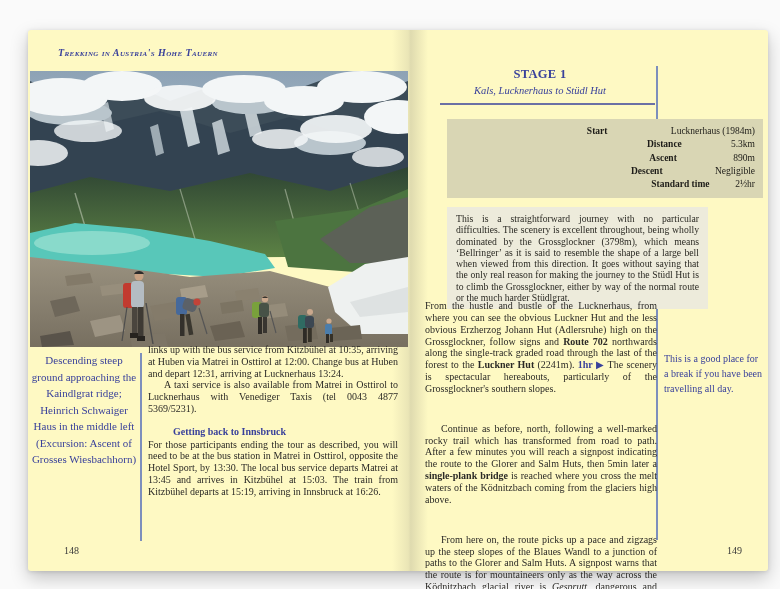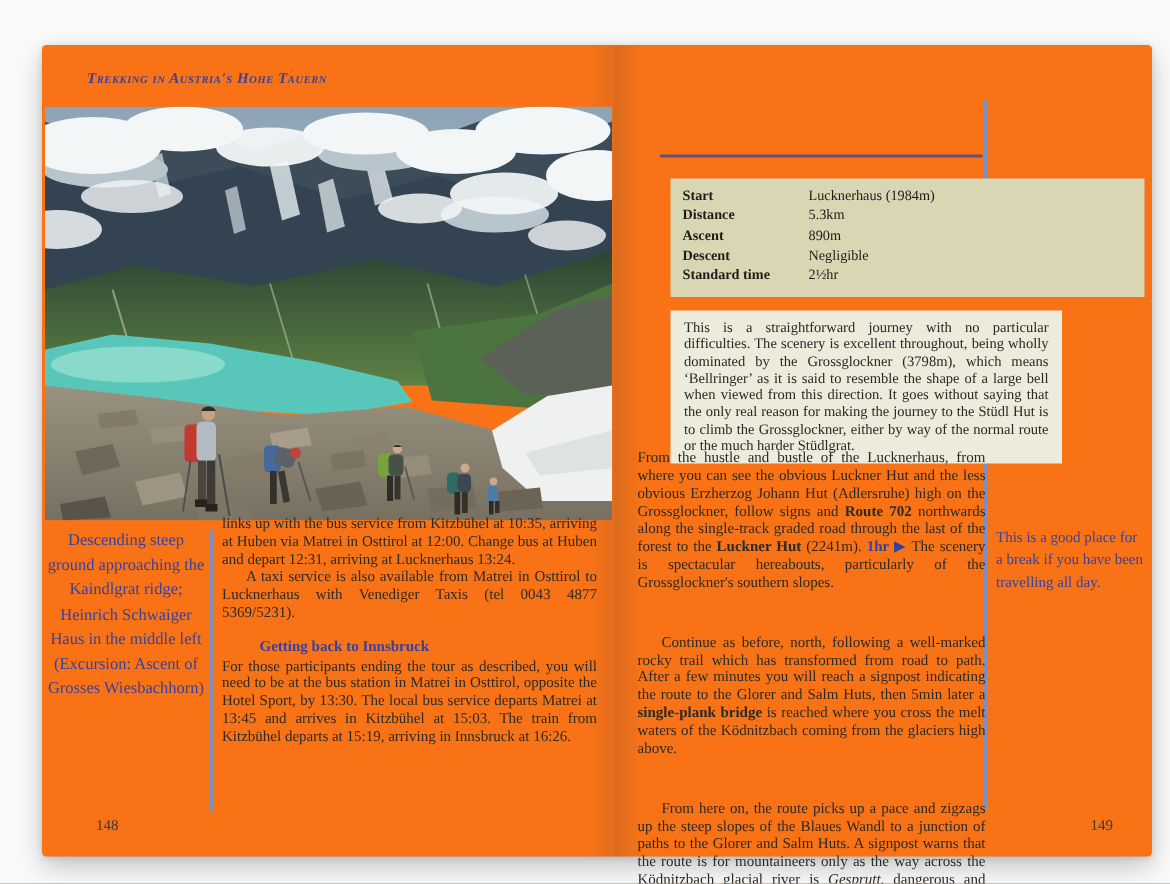--- a/index.html
+++ b/index.html
@@ -11,21 +11,21 @@
   html,body{width:780px;height:589px;}
   body{
     background:#fafafa;
     font-family:"Liberation Serif","DejaVu Serif","DejaVu Sans",serif;
     color:var(--ink);
     position:relative;
     overflow:hidden;
   }
   .spread{
     position:absolute;left:28px;top:30px;width:740px;height:541px;
-    background:#f97316;border-radius:3px;
+    background:#fef9c3;border-radius:3px;
     box-shadow:0 7px 18px rgba(0,0,0,.22), 0 1px 4px rgba(0,0,0,.12);
   }
   .gutter{
     position:absolute;left:364px;top:0;width:36px;height:541px;
     background:linear-gradient(90deg,rgba(60,60,70,0) 0%,rgba(60,60,70,.10) 45%,rgba(60,60,70,.16) 52%,rgba(60,60,70,0) 100%);
     pointer-events:none;
   }
   .running-header{
     position:absolute;left:30px;top:17px;
     font-style:italic;font-variant:small-caps;font-weight:600;
@@ -59,21 +59,21 @@
   .stage-head{position:absolute;left:397px;top:37px;width:230px;text-align:center;color:var(--accent);}
   .stage-title{font-size:12.5px;font-weight:bold;letter-spacing:.3px;}
   .stage-subtitle{font-size:10.5px;font-style:italic;margin-top:3px;}
   .stage-rule{position:absolute;left:412px;top:73px;width:215px;height:1.5px;background:var(--accent);opacity:.75;}
   .vrule-rt{left:628px;top:36px;height:56px;}
   .vrule-rb{left:628px;top:266px;height:244px;}
   .info-box{
     position:absolute;left:419px;top:89px;width:316px;height:79px;
     background:#d9d6b4;padding:6px 8px 0 8px;font-size:9.5px;line-height:13.3px;color:#1d1c18;
   }
-  .info-row{display:flex;}
+  .info-row{display:flex;justify-content:flex-end;}
   .info-label{width:84px;font-weight:bold;}
   .intro-box{
     position:absolute;left:419px;top:177px;width:261px;
     background:#edebdb;padding:6px 9px;font-size:9.7px;line-height:11.3px;
     text-align:justify;color:#2a2923;
   }
   .right-body{
     position:absolute;left:397px;top:270px;width:232px;
     font-size:10px;line-height:11.85px;text-align:justify;
   }
@@ -213,20 +213,24 @@
 
   <div class="left-body">
     <p>links up with the bus service from Kitzbühel at 10:35, arriving at Huben via Matrei in Osttirol at 12:00. Change bus at Huben and depart 12:31, arriving at Lucknerhaus 13:24.</p>
     <p class="indent">A taxi service is also available from Matrei in Osttirol to Lucknerhaus with Venediger Taxis (tel 0043 4877 5369/5231).</p>
     <h3 class="section-heading">Getting back to Innsbruck</h3>
     <p>For those participants ending the tour as described, you will need to be at the bus station in Matrei in Osttirol, opposite the Hotel Sport, by 13:30. The local bus service departs Matrei at 13:45 and arrives in Kitzbühel at 15:03. The train from Kitzbühel departs at 15:19, arriving in Innsbruck at 16:26.</p>
   </div>
 
   <div class="pagenum pagenum-left">148</div>
 
+  <div class="stage-head">
+    <div class="stage-title">STAGE 1</div>
+    <div class="stage-subtitle">Kals, Lucknerhaus to Stüdl Hut</div>
+  </div>
   <div class="stage-rule"></div>
   <div class="vrule vrule-rt"></div>
   <div class="vrule vrule-rb"></div>
 
   <div class="info-box">
     <div class="info-row">
       <span class="info-label">Start</span>
       <span class="info-value">Lucknerhaus (1984m)</span>
     </div>
     <div class="info-row">

